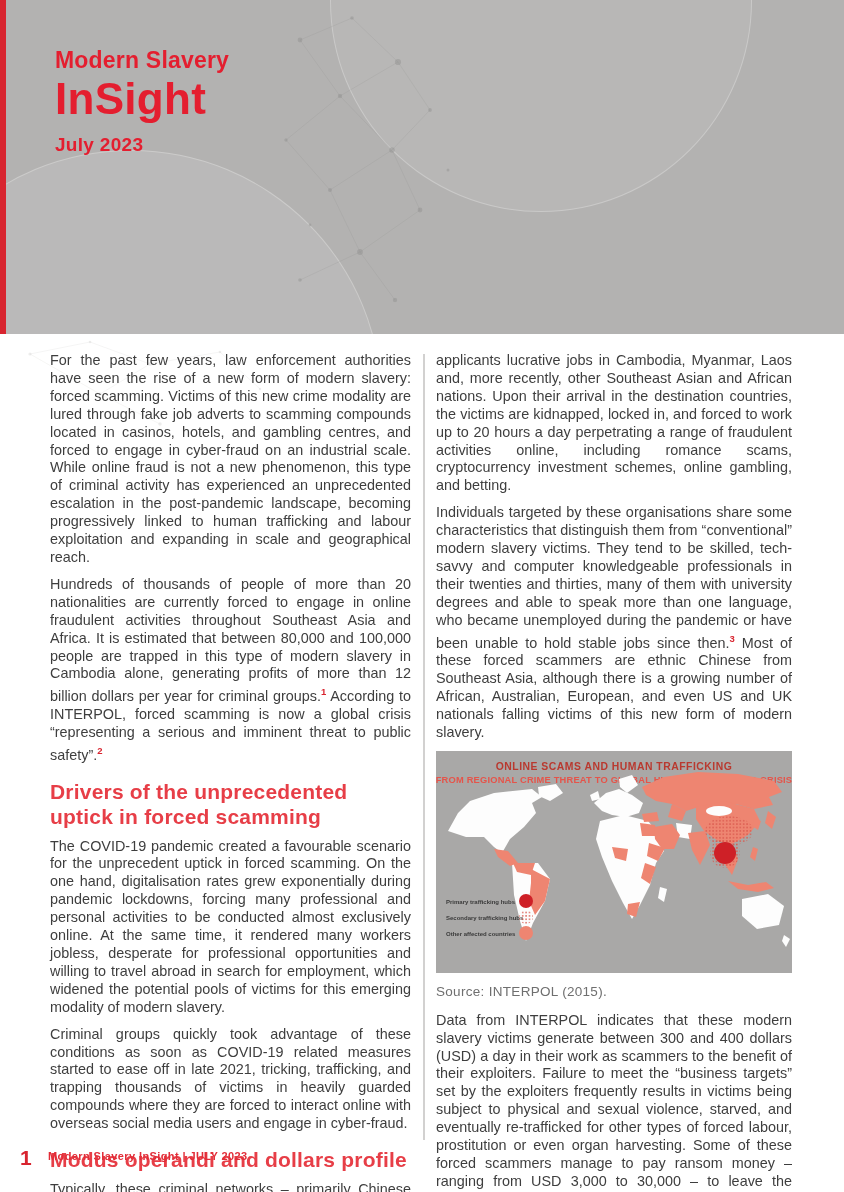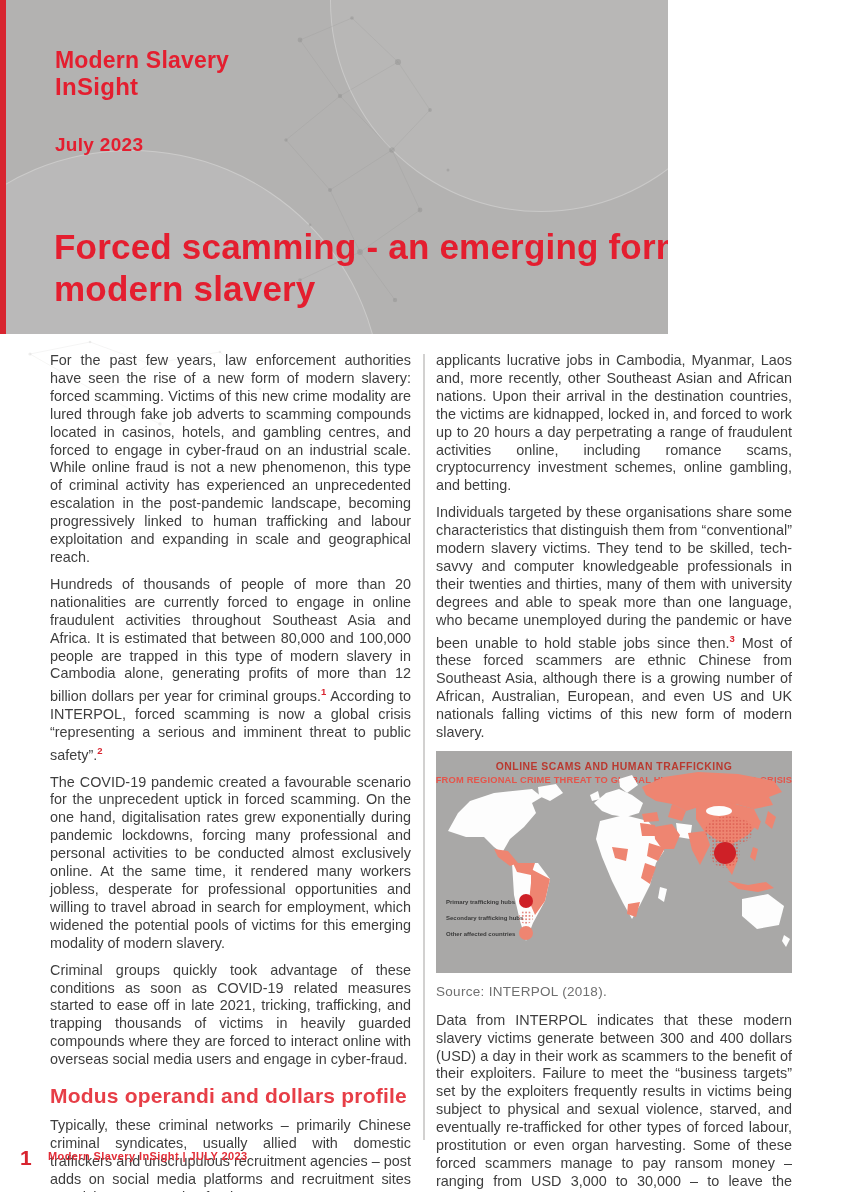--- a/index.html
+++ b/index.html
@@ -1,30 +1,30 @@
 <!DOCTYPE html>
 <html><head>
 <meta charset="utf-8">
 <style>
   html,body{margin:0;padding:0;background:#e8e8e8;}
   .page{
     position:relative;width:844px;height:1192px;margin:0 auto;background:#ffffff;
     font-family:"Liberation Sans", sans-serif;overflow:hidden;
   }
   
-  .header{position:absolute;left:0;top:0;width:668px;height:334px;background:#b3b2b1;overflow:hidden;}
+  .header{position:absolute;left:0;top:0;width:844px;height:334px;background:#b3b2b1;overflow:hidden;}
   .header-accent{position:absolute;left:0;top:0;width:6px;height:334px;background:#d8242f;}
   .deco-circle{position:absolute;border-radius:50%;border:1px solid rgba(255,255,255,0.25);
     background:rgba(255,255,255,0.10);}
   .dc1{left:-120px;top:150px;width:500px;height:500px;}
   .dc2{left:330px;top:-210px;width:420px;height:420px;background:rgba(255,255,255,0.07);}
   .plexus{position:absolute;left:0;top:0;width:844px;height:334px;}
   .masthead{position:absolute;left:55px;top:48px;color:#e41e2f;line-height:1.12;}
   .masthead .m1{font-size:23px;font-weight:bold;letter-spacing:0.2px;}
-  .masthead .m2{font-size:24px;font-weight:bold;letter-spacing:0.3px;}
+  .masthead .m2{font-size:44px;font-weight:bold;letter-spacing:0.3px;}
   .issue-date{position:absolute;left:55px;top:134px;font-size:19px;font-weight:bold;color:#e41e2f;letter-spacing:0.3px;text-align:center;}
   .headline{position:absolute;left:54px;top:226px;width:730px;margin:0;
     font-size:35px;line-height:1.2;font-weight:bold;color:#e41e2f;letter-spacing:0.2px;}
   
   .col{position:absolute;top:352px;font-size:14.4px;line-height:17.9px;color:#3e3e3e;
     text-align:justify;}
   .col-left{left:50px;width:361px;}
   .col-right{left:436px;width:356px;}
   .col-divider{position:absolute;left:423px;top:354px;width:1.5px;height:786px;background:#d2d1d0;}
   .body-p{margin:0 0 9px 0;}
@@ -83,21 +83,20 @@
         <circle cx="448" cy="170" r="1.5"></circle>
           <circle cx="310" cy="225" r="1.4"></circle>
       </g>
     </svg>
     <div class="header-accent"></div>
     <div class="masthead">
       <div class="m1">Modern Slavery</div>
       <div class="m2">InSight</div>
     </div>
     <div class="issue-date">July 2023</div>
-    <h1 class="headline">Forced scamming - an emerging form of modern slavery</h1>
   </div>
 
   <svg class="sub-plexus" viewBox="0 0 340 110">
     <g stroke="#bdbcbb" stroke-width="0.6" opacity="0.5">
       <line x1="30" y1="20" x2="90" y2="8"></line>
         <line x1="90" y1="8" x2="150" y2="30"></line>
       <line x1="150" y1="30" x2="100" y2="60"></line>
         <line x1="100" y1="60" x2="30" y2="20"></line>
       <line x1="150" y1="30" x2="220" y2="18"></line>
         <line x1="100" y1="60" x2="160" y2="90"></line>
@@ -112,20 +111,21 @@
         <circle cx="160" cy="90" r="1.7"></circle>
       <circle cx="260" cy="55" r="1.2"></circle>
     </g>
   </svg>
 
   <div class="col-divider"></div>
 
   <div class="col col-left">
     <p class="body-p">For the past few years, law enforcement authorities have seen the rise of a new form of modern slavery: forced scamming. Victims of this new crime modality are lured through fake job adverts to scamming compounds located in casinos, hotels, and gambling centres, and forced to engage in cyber-fraud on an industrial scale. While online fraud is not a new phenomenon, this type of criminal activity has experienced an unprecedented escalation in the post-pandemic landscape, becoming progressively linked to human trafficking and labour exploitation and expanding in scale and geographical reach.</p>
     <p class="body-p"><span>Hundreds of thousands of people of more than 20 nationalities are currently forced to engage in online fraudulent activities throughout Southeast Asia and Africa. It is estimated that between 80,000 and 100,000 people are trapped in this type of modern slavery in Cambodia alone, generating profits of more than 12 billion dollars per year for criminal groups.</span><sup class="fnref">1</sup><span> According to INTERPOL, forced scamming is now a global crisis “representing a serious and imminent threat to public safety”.</span><sup class="fnref">2</sup></p>
+    <h2 class="section-h">Drivers of the unprecedented uptick in forced scamming</h2>
     <p class="body-p">The COVID-19 pandemic created a favourable scenario for the unprecedent uptick in forced scamming. On the one hand, digitalisation rates grew exponentially during pandemic lockdowns, forcing many professional and personal activities to be conducted almost exclusively online. At the same time, it rendered many workers jobless, desperate for professional opportunities and willing to travel abroad in search for employment, which widened the potential pools of victims for this emerging modality of modern slavery.</p>
     <p class="body-p">Criminal groups quickly took advantage of these conditions as soon as COVID-19 related measures started to ease off in late 2021, tricking, trafficking, and trapping thousands of victims in heavily guarded compounds where they are forced to interact online with overseas social media users and engage in cyber-fraud.</p>
     <h2 class="section-h">Modus operandi and dollars profile</h2>
     <p class="body-p">Typically, these criminal networks – primarily Chinese criminal syndicates, usually allied with domestic traffickers and unscrupulous recruitment agencies – post adds on social media platforms and recruitment sites promising unsuspecting foreign</p>
   </div>
 
   <div class="col col-right">
     <p class="body-p">applicants lucrative jobs in Cambodia, Myanmar, Laos and, more recently, other Southeast Asian and African nations. Upon their arrival in the destination countries, the victims are kidnapped, locked in, and forced to work up to 20 hours a day perpetrating a range of fraudulent activities online, including romance scams, cryptocurrency investment schemes, online gambling, and betting.</p>
     <p class="body-p"><span>Individuals targeted by these organisations share some characteristics that distinguish them from “conventional” modern slavery victims. They tend to be skilled, tech-savvy and computer knowledgeable professionals in their twenties and thirties, many of them with university degrees and able to speak more than one language, who became unemployed during the pandemic or have been unable to hold stable jobs since then.</span><sup class="fnref">3</sup><span> Most of these forced scammers are ethnic Chinese from Southeast Asia, although there is a growing number of African, Australian, European, and even US and UK nationals falling victims of this new form of modern slavery.</span></p>
 
@@ -183,21 +183,21 @@
 
         <g>
           <text x="10" y="152.5" font-size="6" font-weight="bold" fill="#3a3a3a">Primary trafficking hubs</text>
           <circle cx="90" cy="150" r="7" fill="#ce2027"></circle>
           <text x="10" y="168.5" font-size="6" font-weight="bold" fill="#3a3a3a">Secondary trafficking hubs</text>
           <circle cx="90" cy="166" r="7" fill="url(#dotp)"></circle>
           <text x="10" y="184.5" font-size="6" font-weight="bold" fill="#3a3a3a">Other affected countries</text>
           <circle cx="90" cy="182" r="7" fill="#ee8571"></circle>
         </g>
       </svg>
-      <figcaption class="figure-source">Source: INTERPOL (2018).</figcaption>
+      <figcaption class="figure-source">Source: INTERPOL (2015).</figcaption>
     </figure>
 
     <p class="body-p">Data from INTERPOL indicates that these modern slavery victims generate between 300 and 400 dollars (USD) a day in their work as scammers to the benefit of their exploiters. Failure to meet the “business targets” set by the exploiters frequently results in victims being subject to physical and sexual violence, starved, and eventually re-trafficked for other types of forced labour, prostitution or even organ harvesting. Some of these forced scammers manage to pay ransom money – ranging from USD 3,000 to 30,000 – to leave the scamming centres, but usually end up highly indebted, as their families typically have to take out loans to rescue them.</p>
   </div>
 
   <div class="page-num">1</div>
   <div class="footer-text">Modern Slavery InSight | JULY 2023</div>
 
 </div>
 

